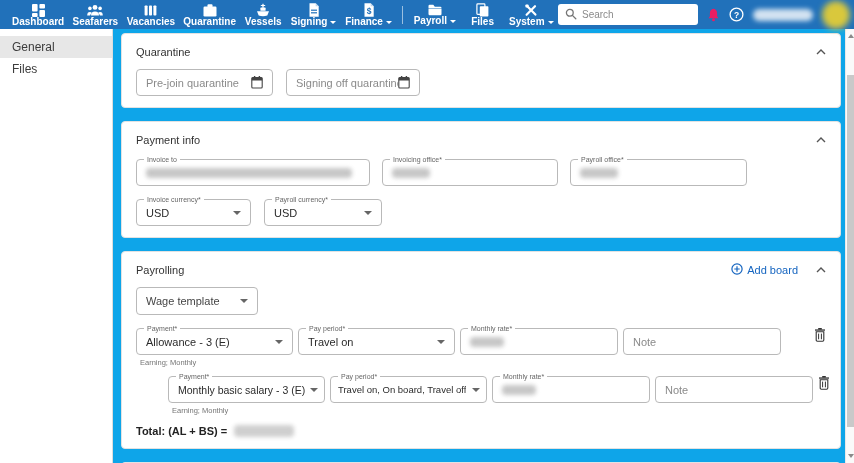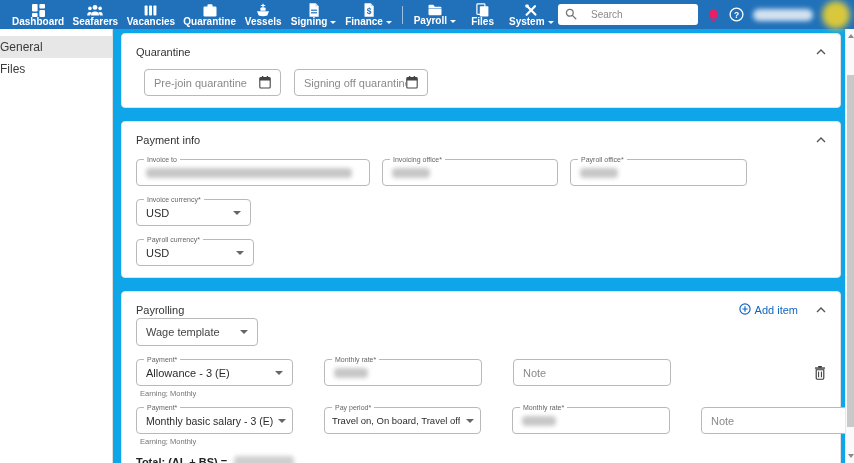--- a/index.html
+++ b/index.html
@@ -14,33 +14,33 @@
   .nav-item svg { display:block; margin-bottom:1px; }
   .nav-label { font-size:10px; font-weight:700; color:#fff; white-space:nowrap;
     display:flex; align-items:center; line-height:8px; }
   .navcaret { width:0; height:0; border-left:3px solid transparent;
     border-right:3px solid transparent; border-top:3.5px solid #fff;
     display:inline-block; margin-left:3px; }
   .nav-divider { width:1px; height:18px; background:rgba(255,255,255,.55); margin:0 6px; }
 
   .nav-right { margin-left:auto; display:flex; align-items:center; gap:9px; padding-right:4px; }
   .searchbox { width:140px; height:21px; background:#fff; border-radius:3px;
-    display:flex; align-items:center; padding:0 7px; gap:14px; }
+    display:flex; align-items:center; padding:0 7px; gap:5px; }
   .searchbox input { border:none; outline:none; font-size:10px; color:#444; width:100%;
     font-family:"Liberation Sans", sans-serif; background:transparent; }
   .searchbox input::placeholder { color:#8a8a8a; }
   .user-blur { width:60px; height:12px; border-radius:6px; background:#ffffff;
     opacity:.8; filter:blur(2.5px); }
   .avatar { width:28px; height:28px; border-radius:50%; background:#d9c83c;
     filter:blur(3px); }
 
   
   .content { display:flex; height:434px; }
   .sidebar { width:113px; background:#fff; border-right:1px solid #ddd; padding-top:7px; flex:none; }
-  .side-item { height:22px; line-height:22px; padding-left:0; font-size:12px;
+  .side-item { height:22px; line-height:22px; padding-left:12px; font-size:12px;
     color:#3c3c3c; cursor:pointer; white-space:nowrap; }
   .side-item.selected { background:#e7e7e7; }
 
   .main { flex:1; background:#0ea5e9; padding:4px 13px 0 8px; overflow:hidden; }
   .card { background:#fff; border:1px solid #e2e2e2; border-radius:4px;
     padding:11px 14px; margin-bottom:13px; }
   .card-header { display:flex; align-items:center; justify-content:space-between; height:13px; }
   .card-title { font-size:11px; font-weight:500; color:#333; }
   .header-right { display:flex; align-items:center; gap:18px; }
   .add-item { display:flex; align-items:center; gap:4px; color:#1565c0;
@@ -55,21 +55,21 @@
   .fvalue { font-size:11px; color:#2b2b2b; white-space:nowrap; overflow:hidden; }
   .fvalue.ph { color:#8a8a8a; }
   .fcaret { width:0; height:0; border-left:4px solid transparent; border-right:4px solid transparent;
     border-top:4.5px solid #666; margin-left:auto; flex:none; }
   .ficon { margin-left:auto; display:flex; flex:none; }
   .frow { display:flex; gap:12px; }
 
   .blurval { background:#c7c7c7; border-radius:4px; filter:blur(2px); height:10px; }
 
   .helper { font-size:7.5px; color:#757575; margin:3px 0 0 4px; }
-  .prow-fields { display:flex; gap:31px; align-items:center; }
+  .prow-fields { display:flex; gap:5px; }
   .trash { margin-left:auto; cursor:pointer; display:flex; }
   .total-line { display:flex; align-items:center; margin-top:10px; }
   .total-label { font-size:11px; font-weight:700; color:#222; }
 
   
   .scrollbar { position:fixed; right:0; top:29px; width:9px; height:434px;
     background:#fafafa; border-left:1px solid #e8e8e8; }
   .sb-thumb { position:absolute; left:1px; width:7px; top:46px; height:352px; background:#c9c9c9; }
   .sb-arrow { position:absolute; left:1.5px; width:0; height:0;
     border-left:3px solid transparent; border-right:3px solid transparent; }
@@ -244,21 +244,21 @@
 
     <div class="card">
       <div class="card-header">
         <span class="card-title">Quarantine</span>
         <span class="chev">
             <svg width="10" height="6" viewBox="0 0 10 6">
               <path d="M1,5 L5,1 L9,5" stroke="#555" stroke-width="1.4" fill="none"></path>
             </svg>
           </span>
       </div>
-      <div class="frow" style="margin-top:11px; gap:13px;margin-left:8px;">
+      <div class="frow" style="margin-top:11px; gap:13px;">
         <div class="mfield" style="width:137px;">
           <span class="fvalue ph">Pre-join quarantine</span>
           <span class="ficon">
               <svg width="12" height="13" viewBox="0 0 12 13">
             <rect x="0.8" y="1.6" width="10.4" height="10.4" rx="1" fill="none" stroke="#444" stroke-width="1.1"></rect>
             <rect x="0.8" y="1.6" width="10.4" height="2.9" fill="#444"></rect>
             <rect x="2.9" y="0" width="1.4" height="2.6" fill="#444"></rect>
                 <rect x="7.7" y="0" width="1.4" height="2.6" fill="#444"></rect>
           </svg>
             </span>
@@ -293,21 +293,21 @@
         </div>
         <div class="mfield" style="width:176px;">
           <span class="flabel">Invoicing office*</span>
           <span class="blurval" style="width:38px;"></span>
         </div>
         <div class="mfield" style="width:177px;">
           <span class="flabel">Payroll office*</span>
           <span class="blurval" style="width:38px;"></span>
         </div>
       </div>
-      <div class="frow" style="margin-top:13px; gap:13px;flex-direction:column;">
+      <div class="frow" style="margin-top:13px; gap:13px;">
         <div class="mfield" style="width:115px;">
           <span class="flabel">Invoice currency*</span>
           <span class="fvalue">USD</span>
           <span class="fcaret"></span>
         </div>
         <div class="mfield" style="width:118px;">
           <span class="flabel">Payroll currency*</span>
           <span class="fvalue">USD</span>
           <span class="fcaret"></span>
         </div>
@@ -316,40 +316,45 @@
 
     <div class="card">
       <div class="card-header">
         <span class="card-title">Payrolling</span>
         <span class="header-right">
           <span class="add-item">
             <span><svg width="12" height="12" viewBox="0 0 12 12">
               <circle cx="6" cy="6" r="5.1" fill="none" stroke="#1565c0" stroke-width="1.2"></circle>
               <path d="M6,3.3 V8.7 M3.3,6 H8.7" stroke="#1565c0" stroke-width="1.2"></path>
             </svg></span>
-            <span>Add item</span>
+            <span>Add board</span>
           </span>
           <span class="chev">
               <svg width="10" height="6" viewBox="0 0 10 6">
                 <path d="M1,5 L5,1 L9,5" stroke="#555" stroke-width="1.4" fill="none"></path>
               </svg>
             </span>
         </span>
       </div>
 
-      <div class="mfield" style="width:122px; height:28px; margin-top:2px;">
+      <div class="mfield" style="width:122px; height:28px; margin-top:11px;">
         <span class="fvalue" style="color:#444;">Wage template</span>
         <span class="fcaret"></span>
       </div>
 
       <div style="margin-top:13px;">
         <div class="prow-fields">
           <div class="mfield" style="width:157px;">
             <span class="flabel">Payment*</span>
             <span class="fvalue">Allowance - 3 (E)</span>
+            <span class="fcaret"></span>
+          </div>
+          <div class="mfield" style="width:157px;">
+            <span class="flabel">Pay period*</span>
+            <span class="fvalue">Travel on</span>
             <span class="fcaret"></span>
           </div>
           <div class="mfield" style="width:158px;">
             <span class="flabel">Monthly rate*</span>
             <span class="blurval" style="width:34px;"></span>
           </div>
           <div class="mfield" style="width:158px;">
             <span class="fvalue ph">Note</span>
           </div>
           <span class="trash">
@@ -357,21 +362,21 @@
             <rect x="4.2" y="0" width="3.6" height="1.6" fill="#333"></rect>
                 <rect x="1" y="1.4" width="10" height="1.3" fill="#333"></rect>
             <path d="M2.2,3.7 h7.6 v8.3 q0,1.2-1.2,1.2 h-5.2 q-1.2,0-1.2-1.2 z" fill="none" stroke="#333" stroke-width="1.1"></path>
             <path d="M4.6,5.6 V11.3 M7.4,5.6 V11.3" stroke="#333" stroke-width="1"></path>
           </svg>
             </span>
         </div>
         <div class="helper">Earning; Monthly</div>
       </div>
 
-      <div style="margin-top:9px;">
+      <div style="margin-top:9px;margin-left:32px;">
         <div class="prow-fields">
           <div class="mfield" style="width:157px; padding-right:6px;">
             <span class="flabel">Payment*</span>
             <span class="fvalue" style="font-size:10.5px;">Monthly basic salary - 3 (E)</span>
             <span class="fcaret"></span>
           </div>
           <div class="mfield" style="width:157px; padding-right:6px; padding-left:7px;">
             <span class="flabel">Pay period*</span>
             <span class="fvalue" style="font-size:9.5px;">Travel on, On board, Travel off</span>
             <span class="fcaret"></span>

